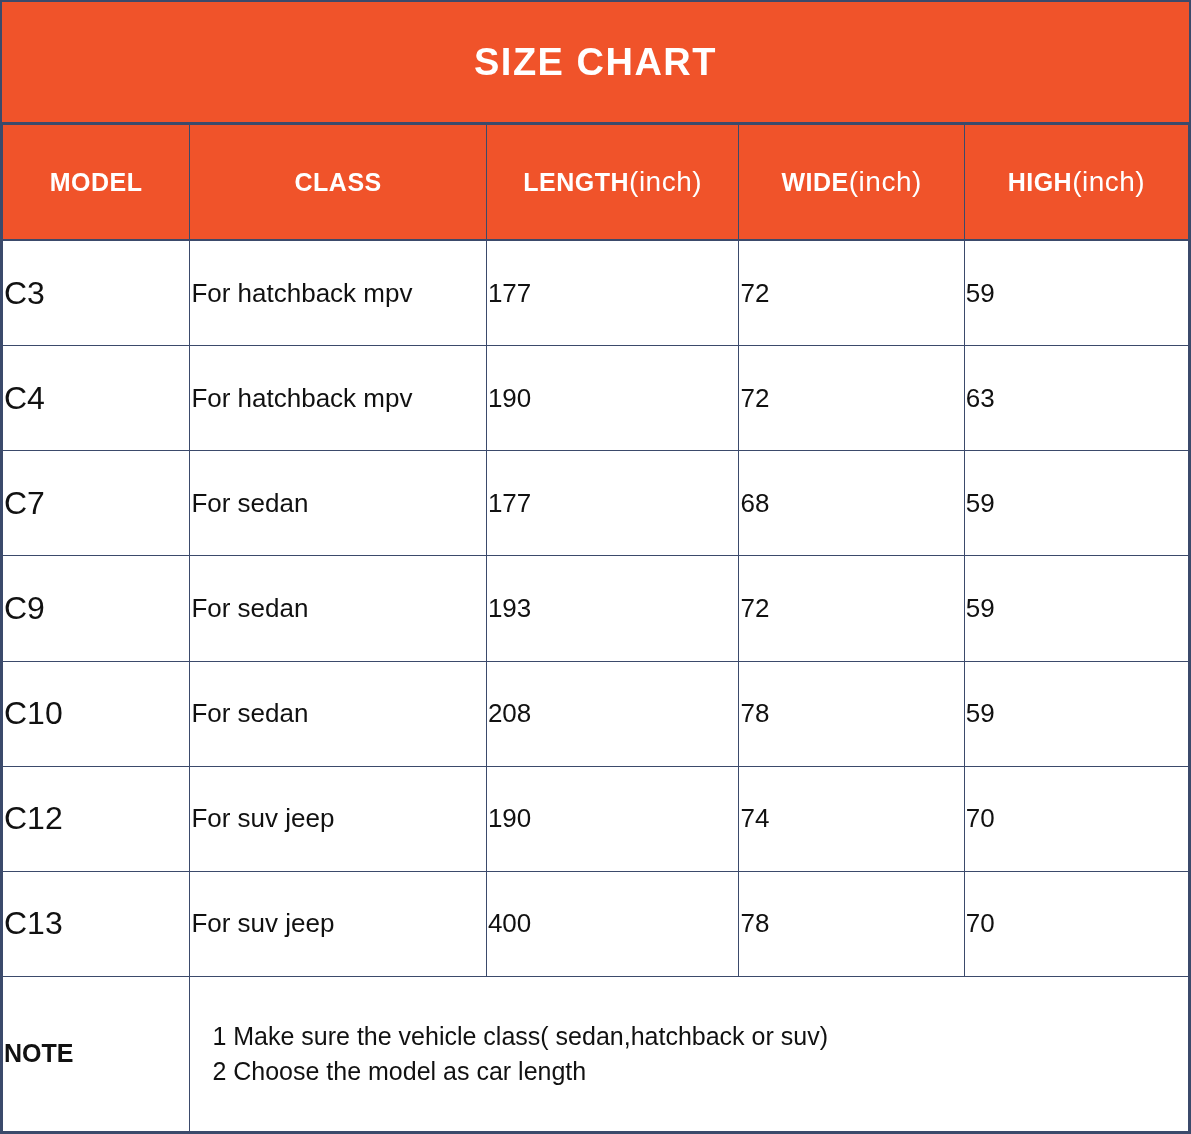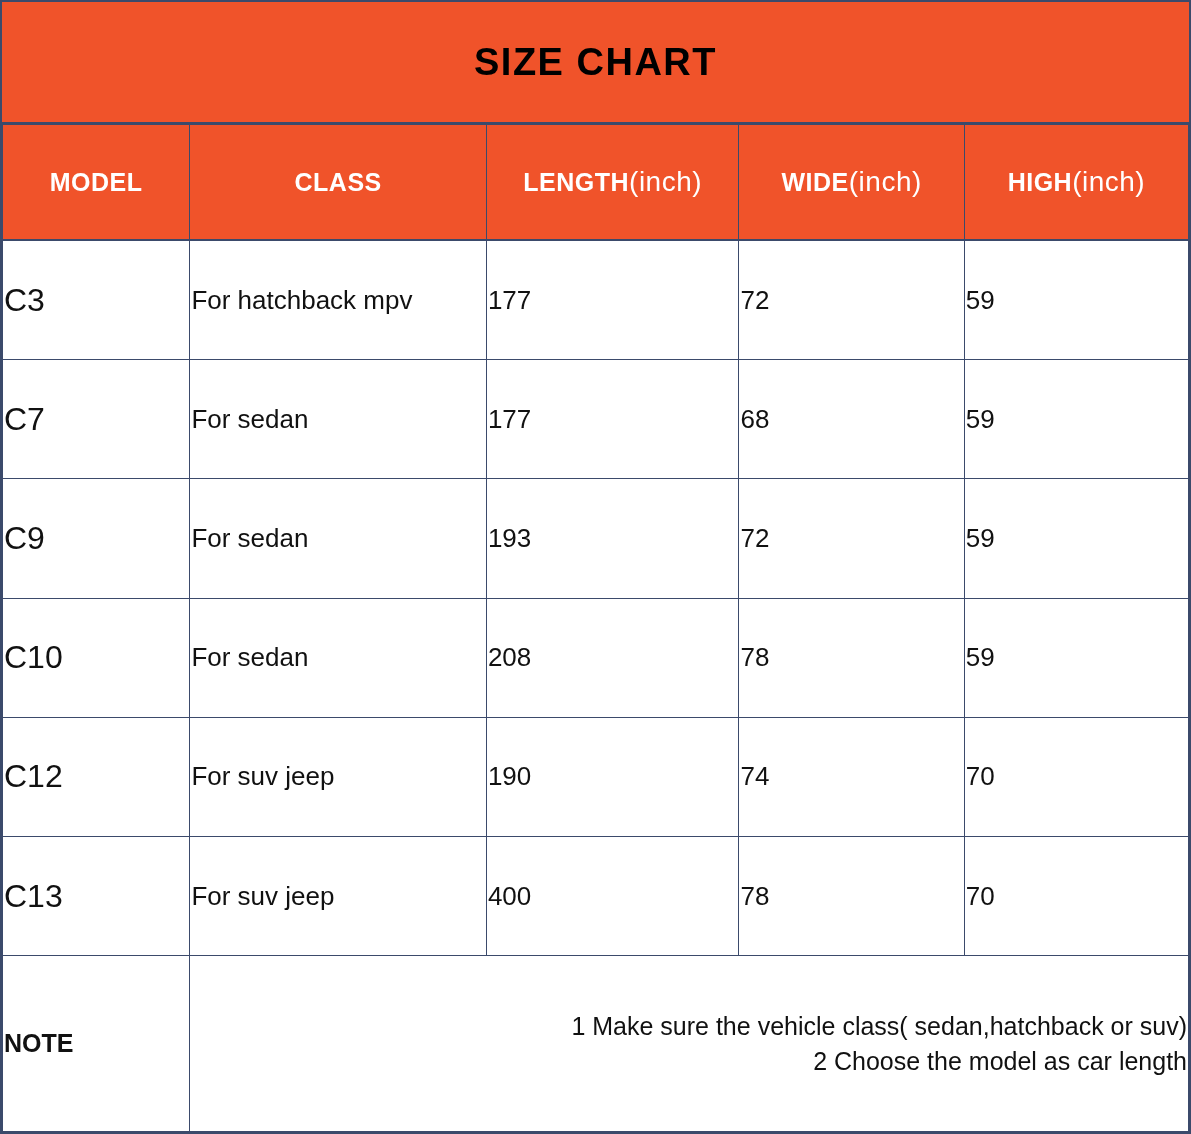--- a/index.html
+++ b/index.html
@@ -25,21 +25,21 @@
   .title-bar {
     background: #f0532a;
     height: 120px;
     min-height: 120px;
     display: flex;
     align-items: center;
     justify-content: center;
     border-bottom: 2px solid #3b4a6b;
   }
   .title-text {
-    color: #000000;
+    color: #ffffff;
     font-size: 38px;
     font-weight: bold;
     letter-spacing: 1.5px;
   }
   table {
     border-collapse: collapse;
     width: 100%;
     table-layout: fixed;
     flex: 1;
   }
@@ -82,21 +82,20 @@
     font-size: 25px;
   }
   td.note-body {
     text-align: left;
     padding-left: 22px;
     font-size: 25px;
     line-height: 1.38;
   }
   td.note-body .note-line {
     display: block;
-    text-align: right;
   }
 </style>
 </head>
 <body>
 
 <div class="chart">
 
   <div class="title-bar">
     <span class="title-text">SIZE CHART</span>
   </div>
@@ -118,20 +117,27 @@
         <th><span>HIGH</span><span class="unit">(inch)</span></th>
       </tr>
     </thead>
     <tbody>
       <tr>
         <td class="model-cell">C3</td>
         <td>For hatchback mpv</td>
         <td>177</td>
         <td>72</td>
         <td>59</td>
+      </tr>
+      <tr>
+        <td class="model-cell">C4</td>
+        <td>For hatchback mpv</td>
+        <td>190</td>
+        <td>72</td>
+        <td>63</td>
       </tr>
       <tr>
         <td class="model-cell">C7</td>
         <td>For sedan</td>
         <td>177</td>
         <td>68</td>
         <td>59</td>
       </tr>
       <tr>
         <td class="model-cell">C9</td>

